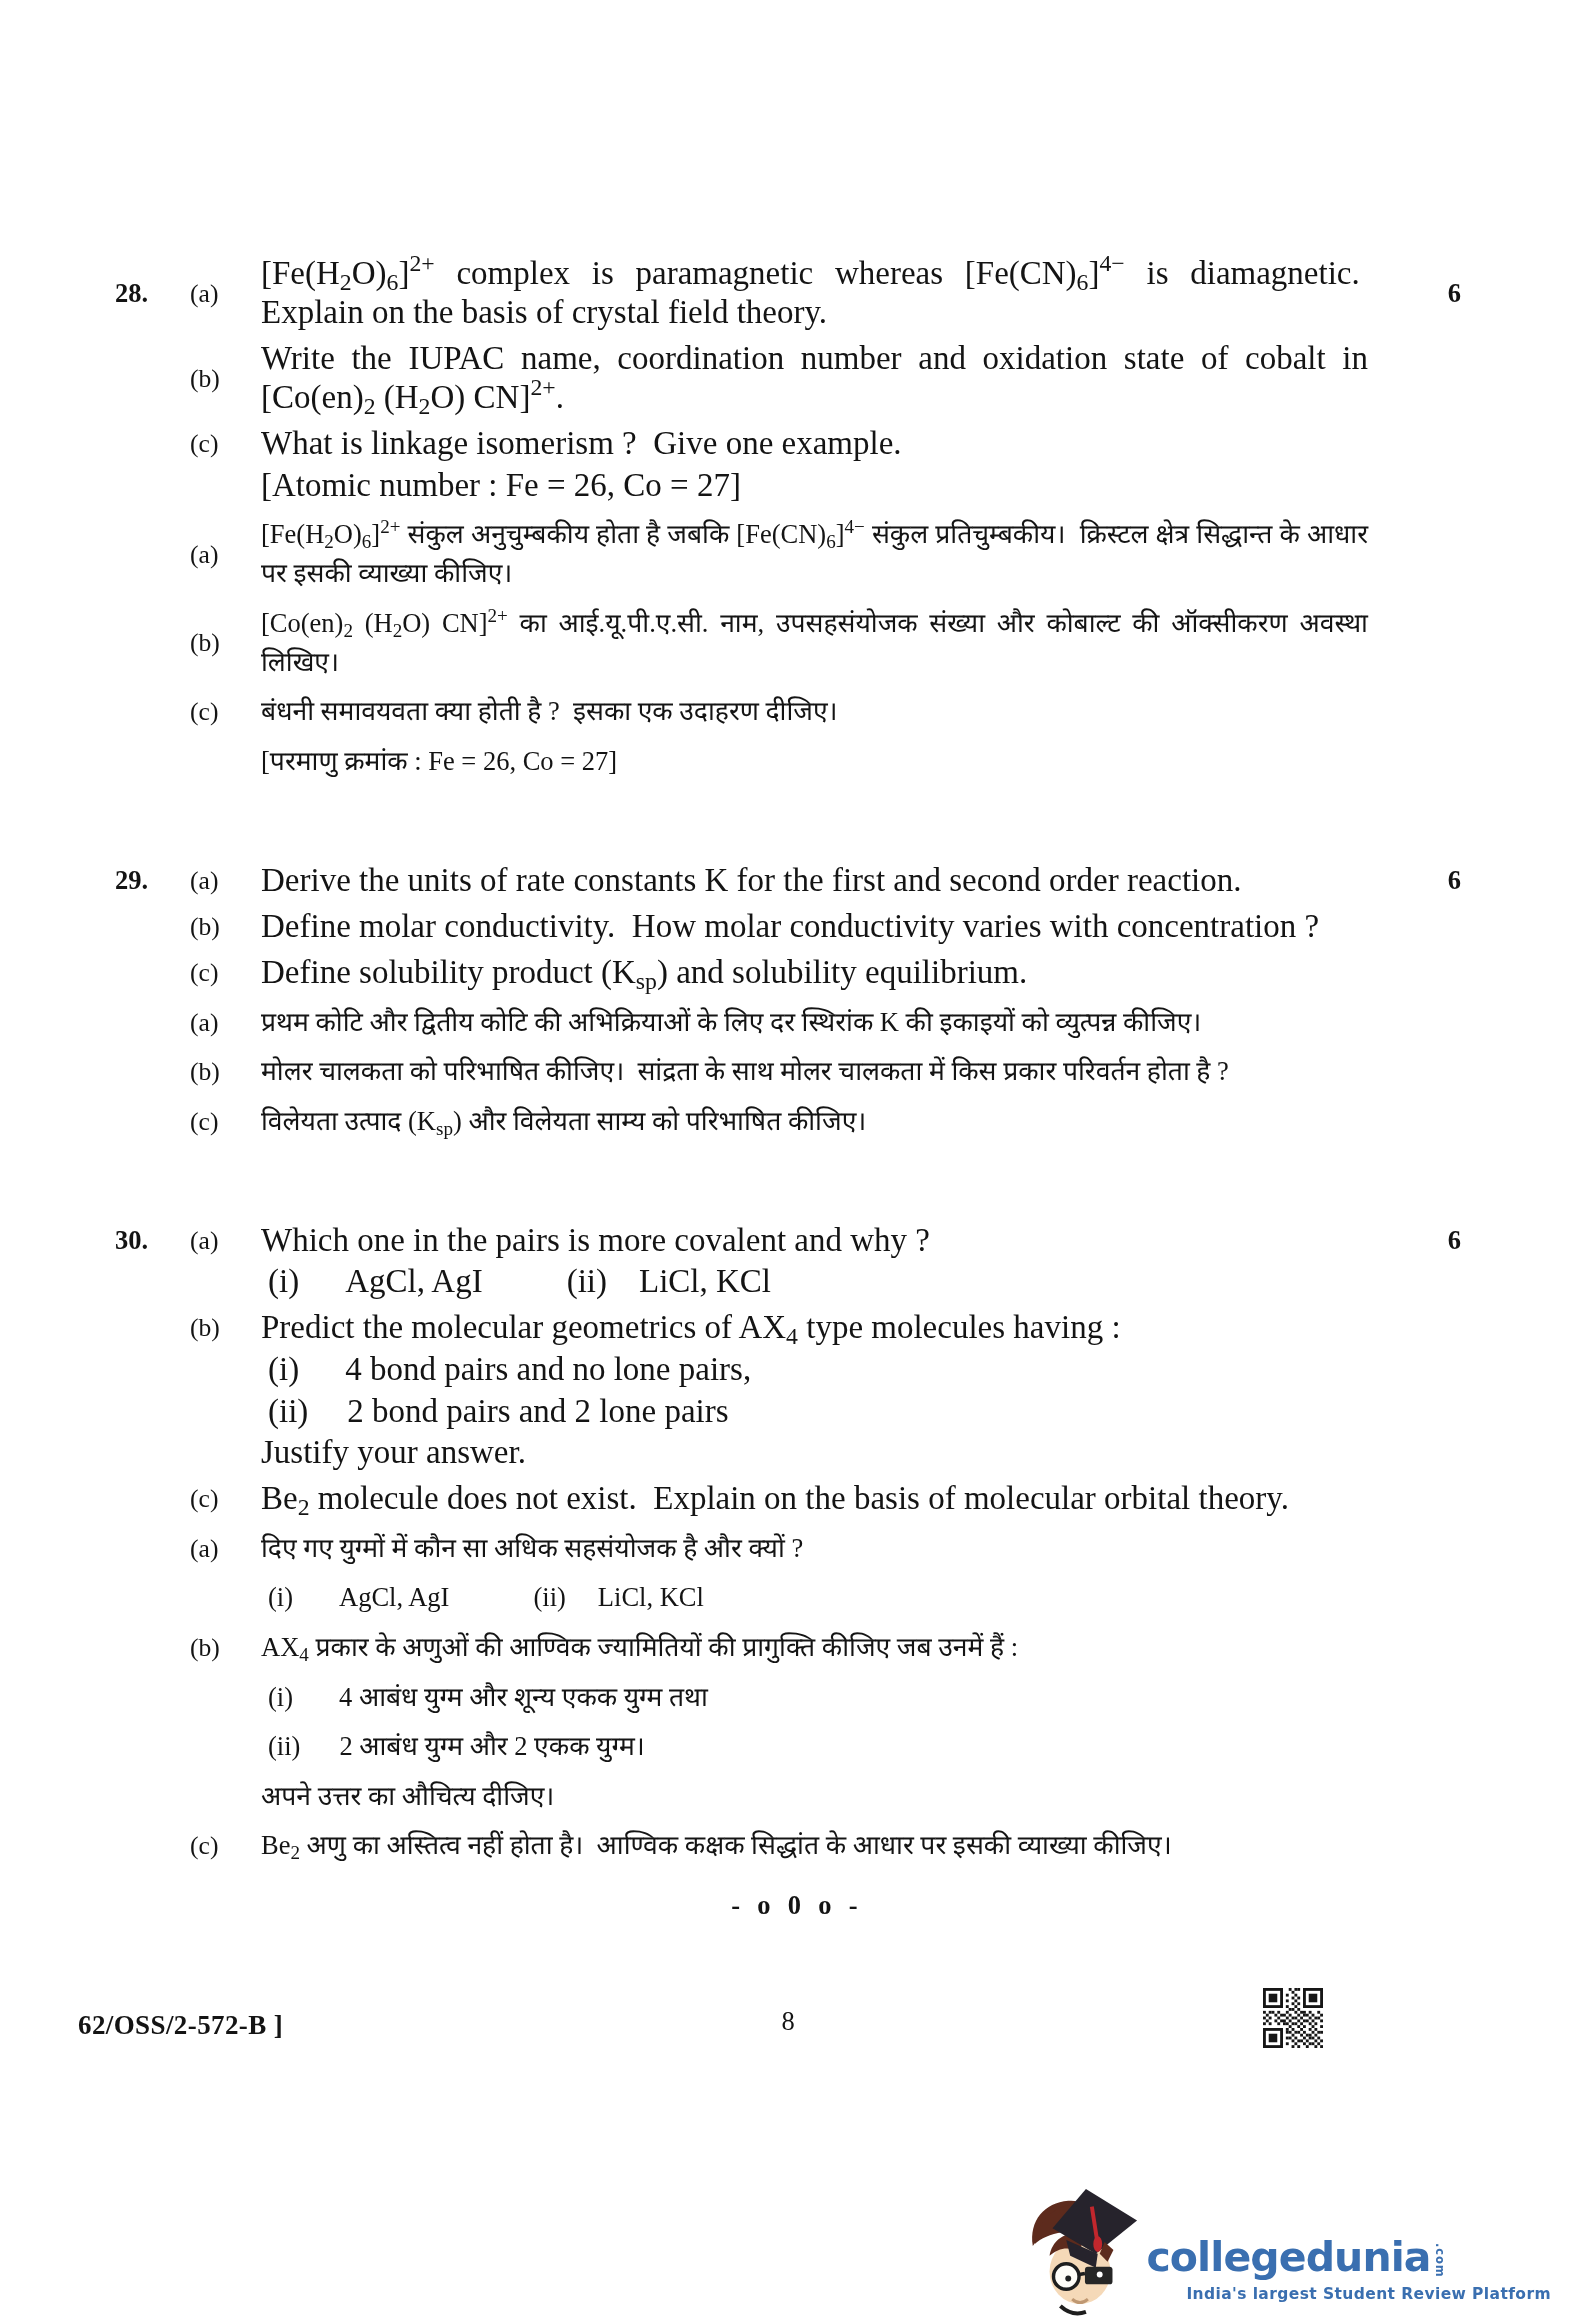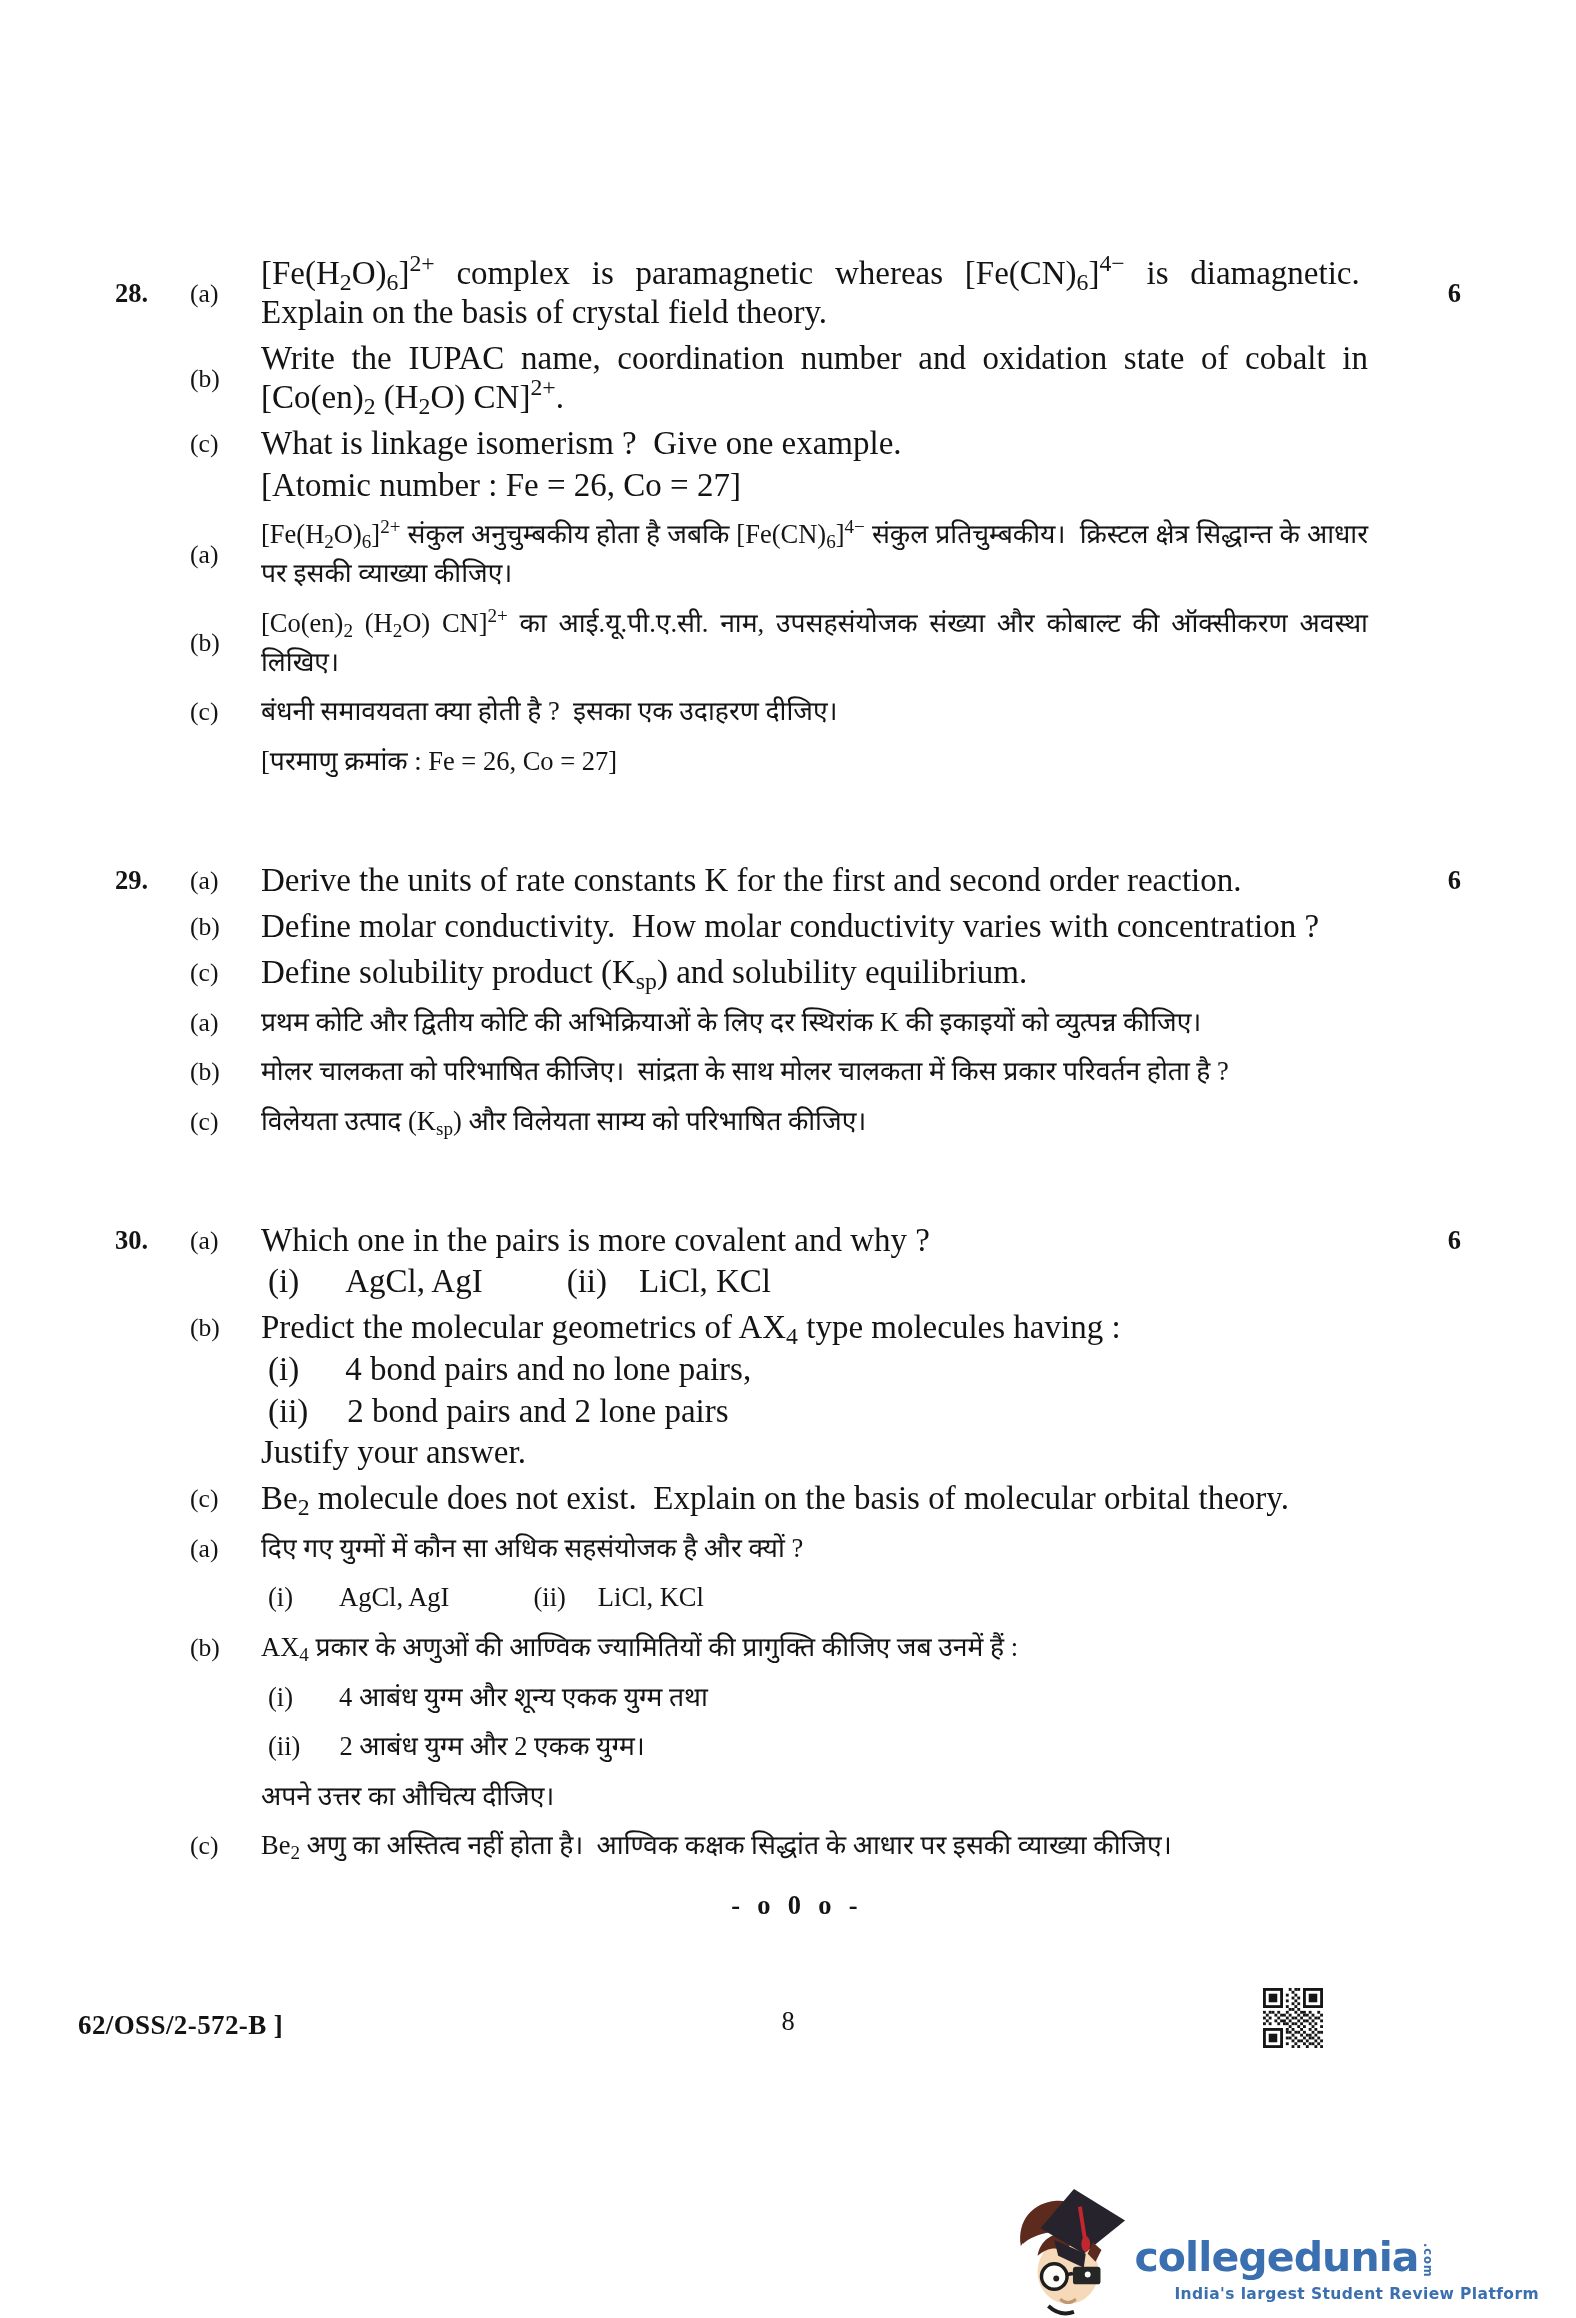--- a/index.html
+++ b/index.html
@@ -39,21 +39,21 @@
     position:absolute;left:78px;top:2010px;
     font-size:27px;font-weight:bold;letter-spacing:0.4px;
   }
   .page-number{
     position:absolute;left:0;width:1576px;top:2006px;
     text-align:center;font-size:26.5px;
   }
   .qr{position:absolute;left:1263px;top:1988px;width:60px;height:60px;}
   .qr svg{display:block;width:60px;height:60px;}
   .logo{
-    position:absolute;right:37px;bottom:3.5px;
+    position:absolute;right:25px;bottom:3.5px;
     display:flex;align-items:flex-end;
   }
   .logo .mascot{width:118px;height:140px;flex:none;margin-right:5.3px;}
   .logo .textcol{padding-bottom:12.4px;}
   .brandline{display:flex;align-items:flex-start;}
   .brand{
     font-family:"DejaVu Sans","Liberation Sans",sans-serif;
     font-weight:bold;font-size:41px;line-height:42px;letter-spacing:-0.9px;
   }
   .tld{

